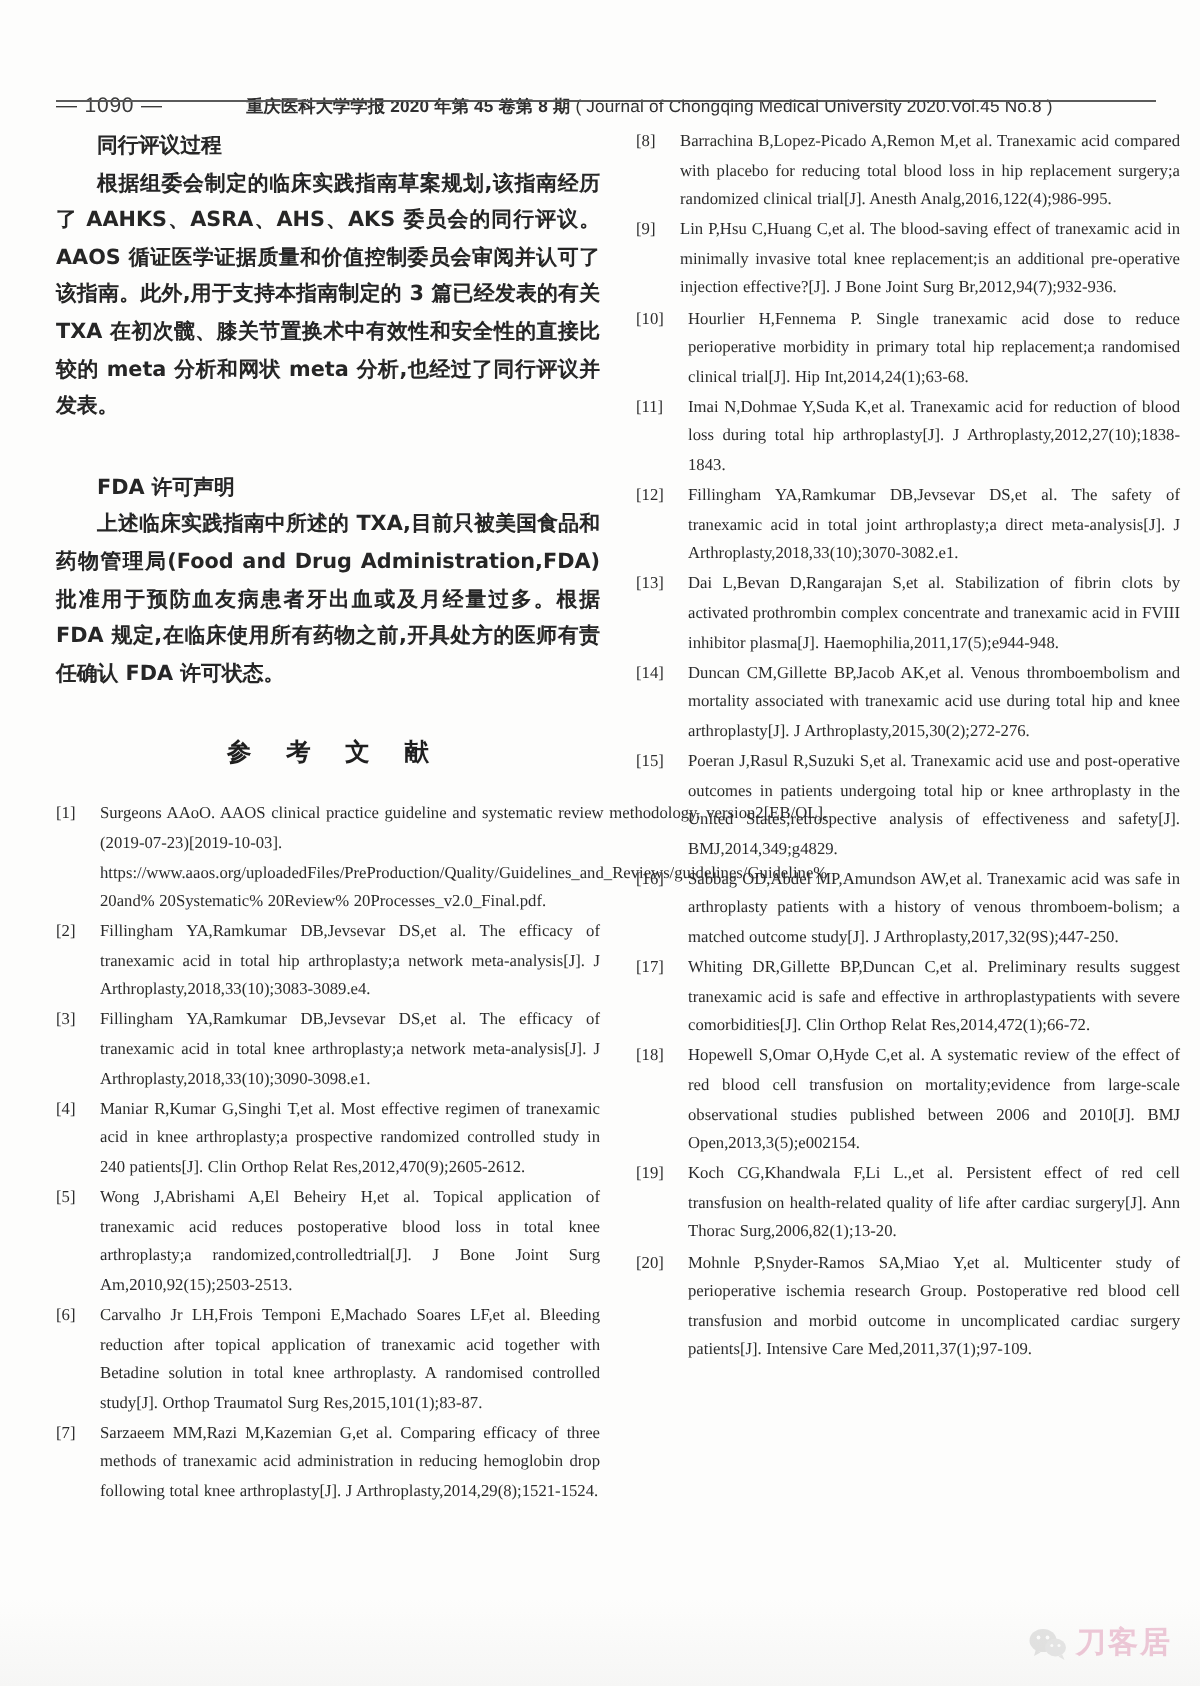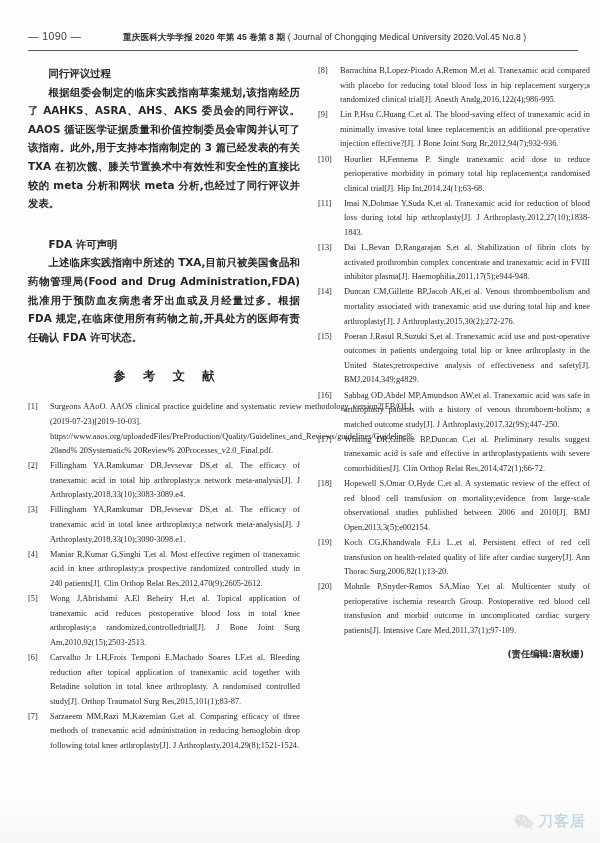--- a/index.html
+++ b/index.html
@@ -32,20 +32,21 @@
     display: flex;
     align-items: baseline;
     white-space: nowrap;
   }
   .runhead-folio {
     font-family: "Liberation Sans", "DejaVu Sans", sans-serif;
     font-size: 10.5px;
     color: #3b3b3b;
     letter-spacing: .4px;
     flex: 0 0 auto;
+    margin-top: 17px;
   }
   .runhead-title {
     flex: 1 1 auto;
     text-align: center;
     font-family: "Liberation Sans", "DejaVu Sans", sans-serif;
     font-size: 8.6px;
     color: #2f2f2f;
     letter-spacing: .1px;
     padding-right: 10px;
   }
@@ -148,21 +149,21 @@
     display: flex;
     align-items: center;
     gap: 4px;
     opacity: .22;
   }
   .wm-icon { width: 20px; height: 18px; display:block; }
   .wm-text {
     font-family: "DejaVu Sans", "Liberation Sans", sans-serif;
     font-size: 15px;
     font-weight: 700;
-    color: #0369a1;
+    color: #be185d;
     letter-spacing: 1px;
   }
   .paper-shadow {
     position: absolute;
     left: 0; right: 0; bottom: 0; height: 44px;
     background: linear-gradient(to bottom, rgba(250,250,249,0) 0%, rgba(246,246,245,1) 100%);
     pointer-events: none;
   }
 </style>
 </head>
@@ -237,20 +238,24 @@
       </div>
       <div class="ref">
         <span class="ref-num wide">[10]</span>
         <span class="ref-text">Hourlier H,Fennema P. Single tranexamic acid dose to reduce perioperative morbidity in primary total hip replacement;a randomised clinical trial[J]. Hip Int,2014,24(1);63-68.</span>
       </div>
       <div class="ref">
         <span class="ref-num wide">[11]</span>
         <span class="ref-text">Imai N,Dohmae Y,Suda K,et al. Tranexamic acid for reduction of blood loss during total hip arthroplasty[J]. J Arthroplasty,2012,27(10);1838-1843.</span>
       </div>
       <div class="ref">
+        <span class="ref-num wide">[12]</span>
+        <span class="ref-text">Fillingham YA,Ramkumar DB,Jevsevar DS,et al. The safety of tranexamic acid in total joint arthroplasty;a direct meta-analysis[J]. J Arthroplasty,2018,33(10);3070-3082.e1.</span>
+      </div>
+      <div class="ref">
         <span class="ref-num wide">[13]</span>
         <span class="ref-text">Dai L,Bevan D,Rangarajan S,et al. Stabilization of fibrin clots by activated prothrombin complex concentrate and tranexamic acid in FVIII inhibitor plasma[J]. Haemophilia,2011,17(5);e944-948.</span>
       </div>
       <div class="ref">
         <span class="ref-num wide">[14]</span>
         <span class="ref-text">Duncan CM,Gillette BP,Jacob AK,et al. Venous thromboembolism and mortality associated with tranexamic acid use during total hip and knee arthroplasty[J]. J Arthroplasty,2015,30(2);272-276.</span>
       </div>
       <div class="ref">
         <span class="ref-num wide">[15]</span>
         <span class="ref-text">Poeran J,Rasul R,Suzuki S,et al. Tranexamic acid use and post-operative outcomes in patients undergoing total hip or knee arthroplasty in the United States;retrospective analysis of effectiveness and safety[J]. BMJ,2014,349;g4829.</span>
@@ -269,21 +274,20 @@
       </div>
       <div class="ref">
         <span class="ref-num wide">[19]</span>
         <span class="ref-text">Koch CG,Khandwala F,Li L.,et al. Persistent effect of red cell transfusion on health-related quality of life after cardiac surgery[J]. Ann Thorac Surg,2006,82(1);13-20.</span>
       </div>
       <div class="ref">
         <span class="ref-num wide">[20]</span>
         <span class="ref-text">Mohnle P,Snyder-Ramos SA,Miao Y,et al. Multicenter study of perioperative ischemia research Group. Postoperative red blood cell transfusion and morbid outcome in uncomplicated cardiac surgery patients[J]. Intensive Care Med,2011,37(1);97-109.</span>
       </div>
 
-      <div class="editor-credit">(责任编辑:唐秋姗)</div>
 
     </div>
   </div>
 
   <div class="paper-shadow"></div>
 
   <div class="watermark">
     <span class="wm-icon-wrap">
       <svg class="wm-icon" viewBox="0 0 40 34" xmlns="http://www.w3.org/2000/svg" aria-hidden="true">
         <ellipse cx="15" cy="13.5" rx="13.5" ry="11.5" fill="#8b8b8b"></ellipse>

